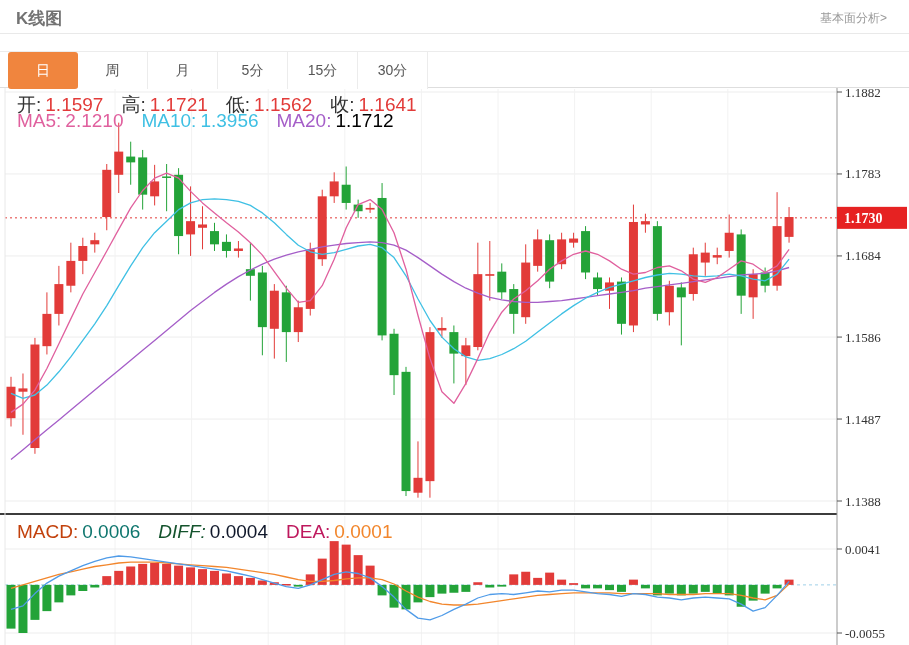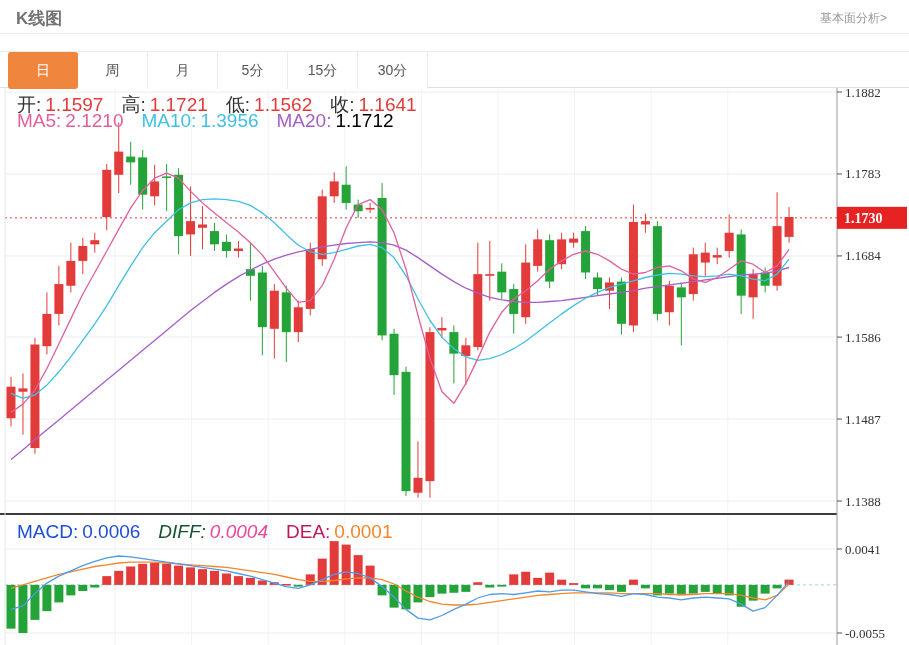--- a/index.html
+++ b/index.html
@@ -289,14 +289,14 @@
       <div class="tab active">日</div>
       <div class="tab">周</div>
       <div class="tab">月</div>
       <div class="tab">5分</div>
       <div class="tab">15分</div>
       <div class="tab">30分</div>
     </div>
 
   <div class="legend" id="legend-ohlc"><span style="color: rgb(51, 51, 51);">开:</span><span class="gap" style="color: rgb(226, 59, 57);">1.1597</span><span style="color: rgb(51, 51, 51);">高:</span><span class="gap" style="color: rgb(226, 59, 57);">1.1721</span><span style="color: rgb(51, 51, 51);">低:</span><span class="gap" style="color: rgb(226, 59, 57);">1.1562</span><span style="color: rgb(51, 51, 51);">收:</span><span class="gap" style="color: rgb(226, 59, 57);">1.1641</span></div>
   <div class="legend" id="legend-ma"><span style="color: rgb(224, 96, 158);">MA5:</span><span class="gap" style="color: rgb(224, 96, 158);">2.1210</span><span style="color: rgb(63, 192, 228); margin-top: 16px;">MA10:</span><span class="gap" style="color: rgb(63, 192, 228);">1.3956</span><span style="color: rgb(165, 94, 200);">MA20:</span><span class="gap" style="color: #000000;">1.1712</span></div>
-  <div class="legend" id="legend-macd"><span style="color: #1d4ed8;">MACD:</span><span class="gap" style="color: #1d4ed8;">0.0006</span><span style="color: #14532d; font-style: italic;">DIFF:</span><span class="gap" style="color: #ec4899; font-style: italic;">0.0004</span><span style="color: #be185d;">DEA:</span><span class="gap" style="color: rgb(242, 134, 44); text-align: right;">0.0001</span></div>
+  <div class="legend" id="legend-macd"><span style="color: #c2410c;">MACD:</span><span class="gap" style="color: #0f766e;">0.0006</span><span style="color: #14532d; font-style: italic;">DIFF:</span><span class="gap" style="color: #0f172a;">0.0004</span><span style="color: #be185d;">DEA:</span><span class="gap" style="color: rgb(242, 134, 44); text-align: right;">0.0001</span></div>
 </div>
 
 </body></html>

